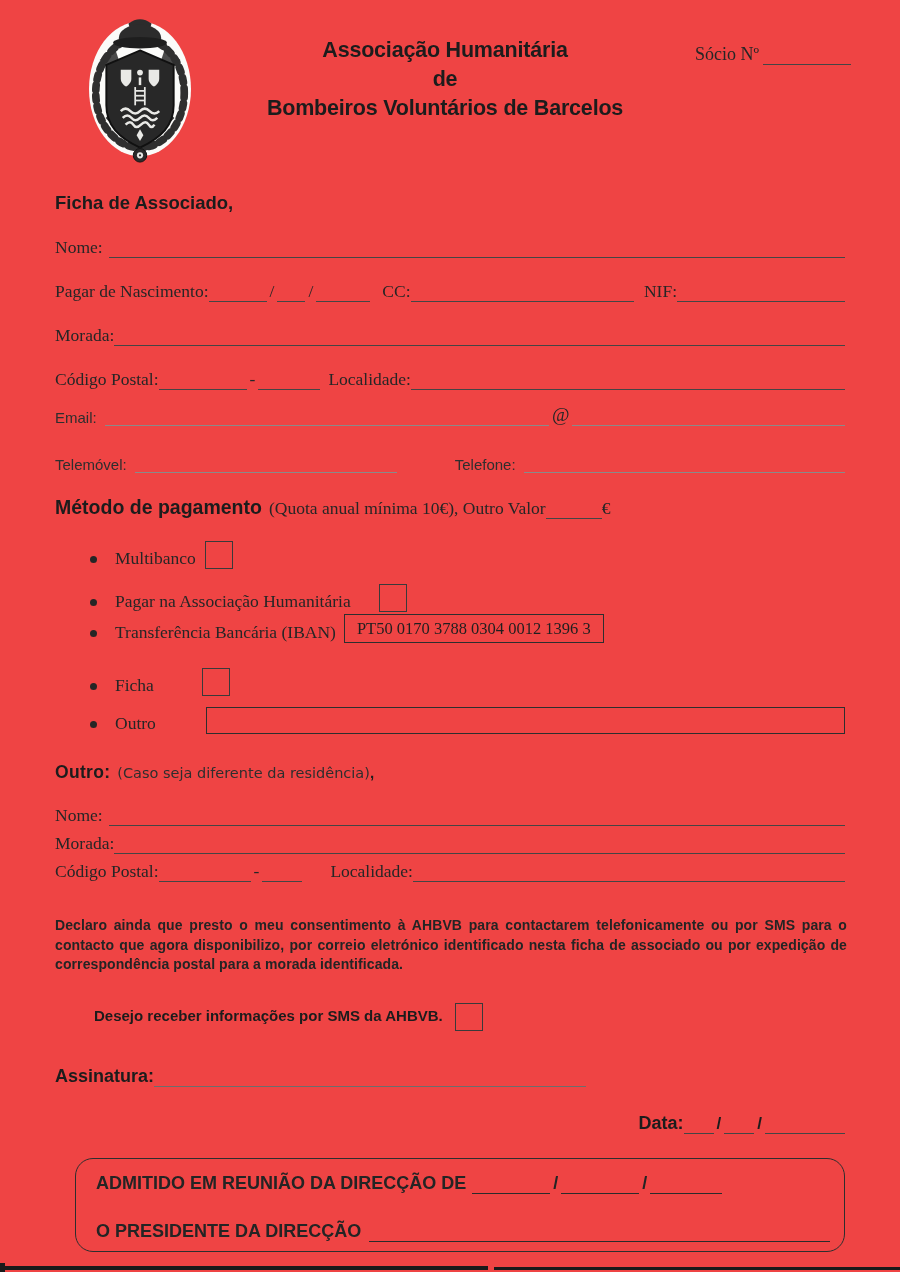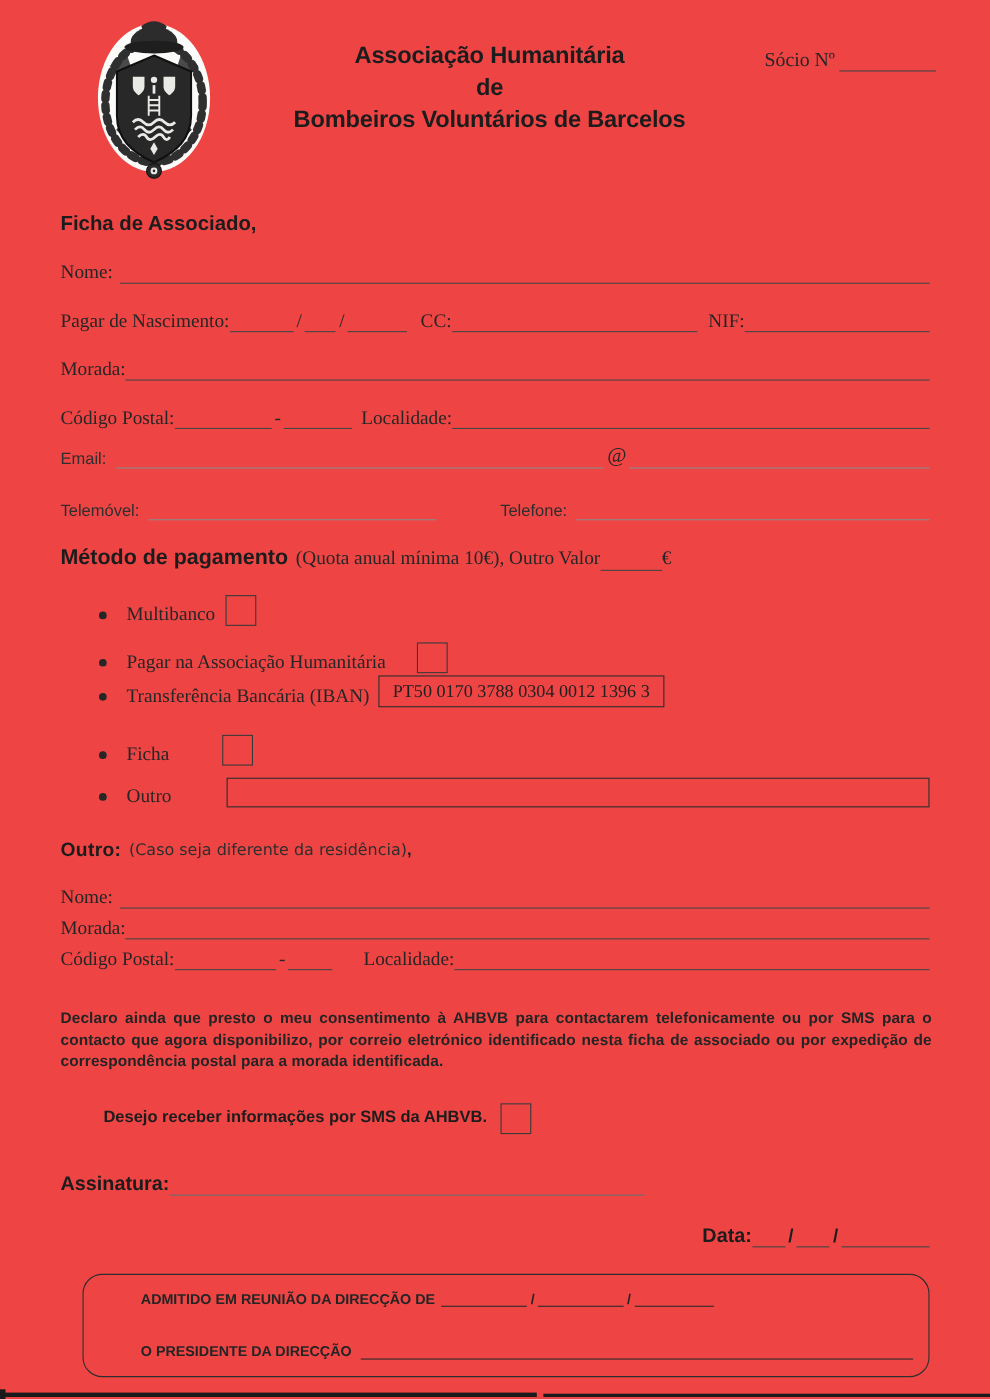--- a/index.html
+++ b/index.html
@@ -55,21 +55,21 @@
     font-family:"Liberation Sans","DejaVu Sans",sans-serif;
     font-weight:bold;font-size:14px;line-height:19.5px;color:#242424;
     text-align:justify;letter-spacing:0.1px;
   }
   .admin-box{
     position:absolute;left:75px;top:1158px;width:770px;height:94px;
     border:1.6px solid #2e2e2e;border-radius:18px;
     box-sizing:border-box;
   }
   .admin-row{position:absolute;left:20px;right:14px;display:flex;
-    font-family:"Liberation Sans","DejaVu Sans",sans-serif;font-weight:bold;font-size:13px;color:#242424;margin-left:32px;}
+    font-family:"Liberation Sans","DejaVu Sans",sans-serif;font-weight:bold;font-size:18px;color:#242424;}
   .admin-lw{border-bottom:1.6px solid #2b2b2b;height:2px;align-self:flex-end;}
   .scan-strip{position:absolute;background:#1a1a1a;}
 </style>
 </head>
 <body>
 
 <div class="page">
 
   <div class="logo-wrap">
     <svg viewBox="0 0 112 158" width="112" height="152">

